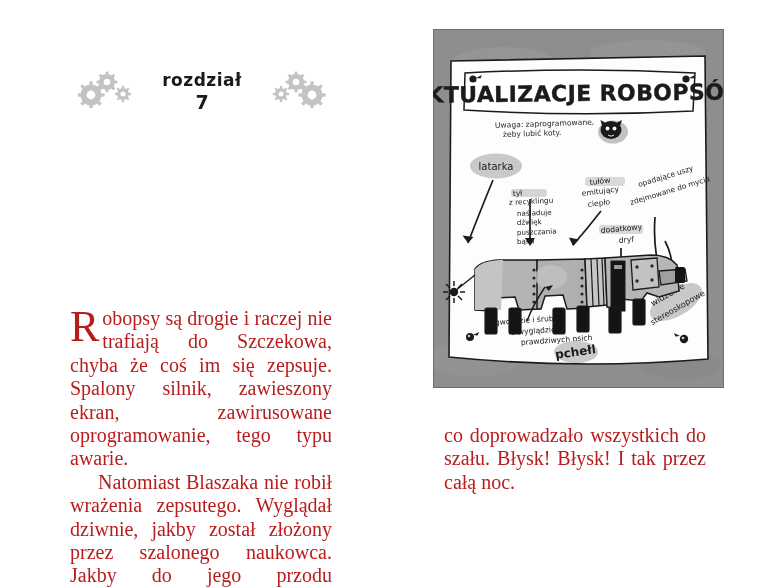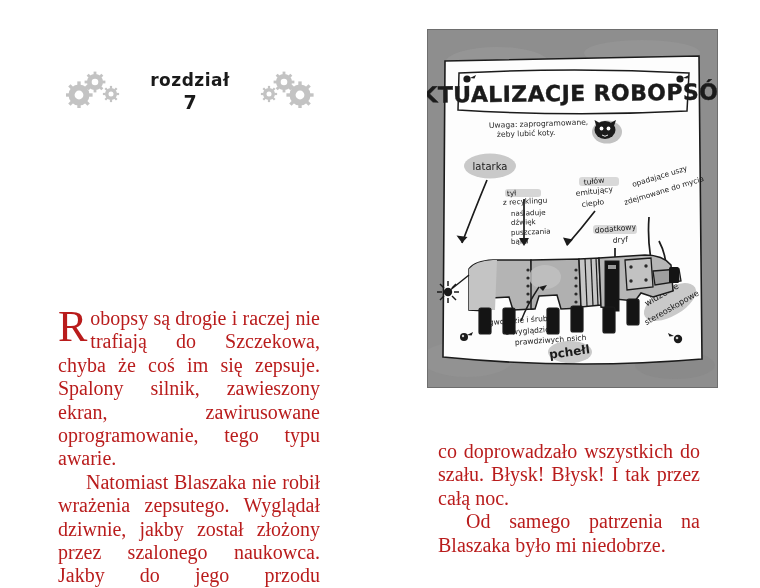--- a/index.html
+++ b/index.html
@@ -17,21 +17,21 @@
   .spread {
     position: absolute;
     inset: 0;
     display: flex;
   }
   .page {
     position: relative;
     height: 588px;
     box-sizing: border-box;
   }
-  .page-left  { width: 380px; }
+  .page-left  { width: 380px; margin-left: 12px; }
   .page-right { width: 380px; }
 
   
   .chapter-head {
     position: absolute;
     top: 68px;
     left: 0;
     width: 380px;
     display: flex;
     align-items: flex-start;
@@ -79,21 +79,21 @@
     left: 58px;
     width: 262px;
     font-size: 20px;
     line-height: 23.4px;
     color: #b91c1c;
     text-align: justify;
     text-justify: inter-word;
     hyphens: manual;
   }
   .body-col.left  { top: 307px; }
-  .body-col.right { top: 424px; margin-top: 16px; }
+  .body-col.right { top: 424px; }
   .para { margin: 0; }
   .para + .para { text-indent: 1.4em; }
   .para.first::first-letter {
     float: left;
     font-size: 44px;
     line-height: 36px;
     padding: 2px 3px 0 0;
     font-family: "Liberation Serif", serif;
   }
   .folio {
@@ -436,18 +436,17 @@
           </g>
 
           <path d="M112,258 Q100,276 94,292" stroke="#1b1b1b" stroke-width="1.4" fill="none"></path>
           <path d="M112,258 l8,-2 -4,6 z" fill="#1b1b1b"></path>
         </g>
       </svg>
     </div>
 
     <div class="body-col right">
       <p class="para">co doprowadzało wszystkich do szału. Błysk! Błysk! I tak przez całą noc.</p>
-      <p class="para">Od samego patrzenia na Blaszaka było mi niedobrze.</p>
     </div>
 
   </div>
 
 </div>
 
 </body></html>

